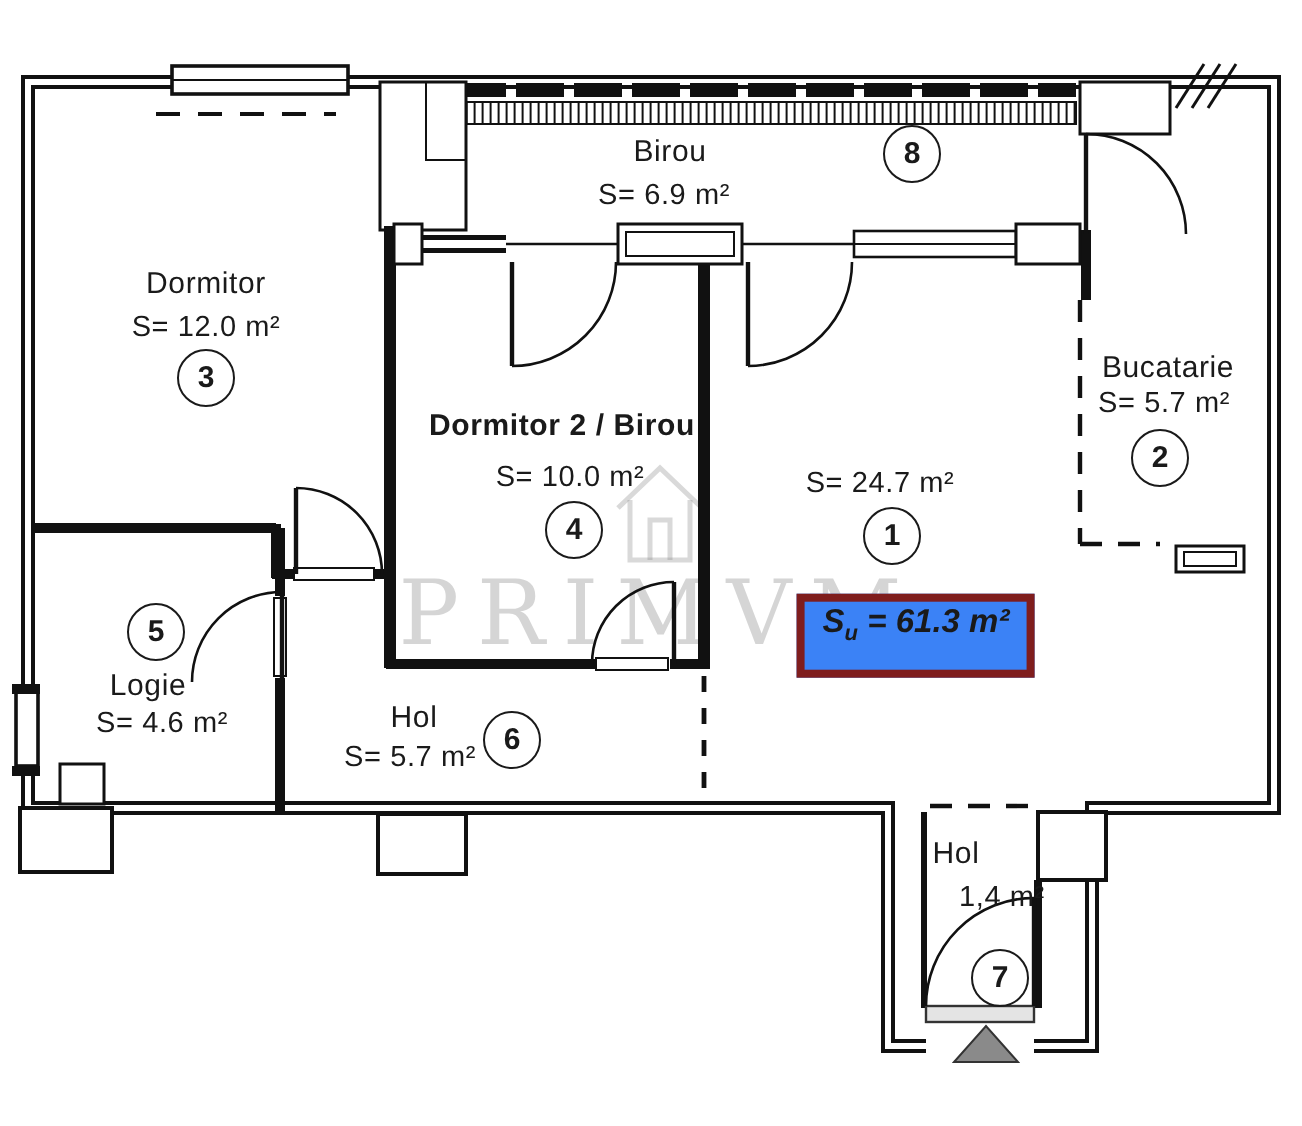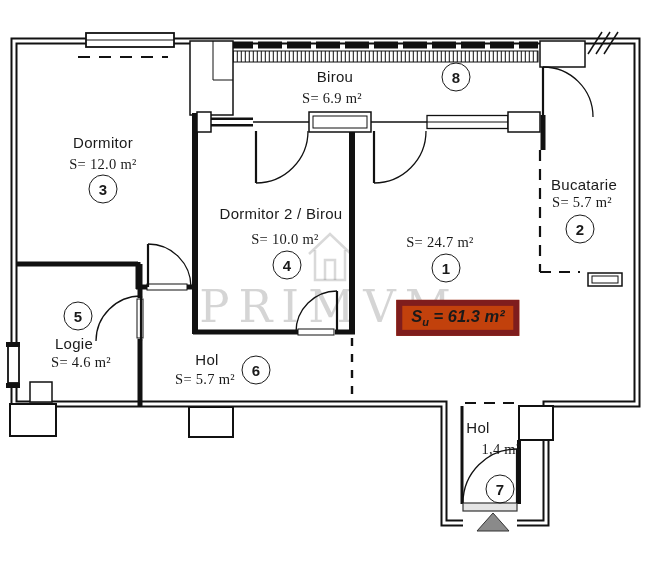--- a/index.html
+++ b/index.html
@@ -9,27 +9,27 @@
   
   .wm{position:absolute;left:157px;top:228px;width:345px;text-align:center;z-index:0;}
   .wm svg{display:block;margin:0 auto;}
   .wm-name{font-family:"DejaVu Serif",serif;font-size:45px;line-height:1.0;
            letter-spacing:9px;color:rgba(115,115,115,0.30);}
   .wm-tag{font-size:9px;letter-spacing:7px;color:rgba(140,140,140,0.45);margin-top:3px;}
   .plan-svg{position:absolute;left:0;top:0;z-index:1;}
   
   .lbl{position:absolute;transform:translate(-50%,-50%);white-space:nowrap;
        z-index:2;font-size:15px;letter-spacing:.3px;}
-  .area{font-size:14.5px;font-family:Liberation Serif, serif;}
-  .bold{font-weight:400;}
+  .area{font-size:14.5px;}
+  .bold{font-weight:700;}
   .num{position:absolute;transform:translate(-50%,-50%);width:27px;height:27px;
        border:1.8px solid #1a1a1a;border-radius:50%;display:flex;align-items:center;
        justify-content:center;font-weight:700;font-size:15px;z-index:2;}
-  .subox{position:absolute;transform:translate(-50%,-50%);border:6px solid #7f1d1d;
-         background:#c2410c;padding:1px 9px 2px 9px;font-weight:700;font-style:italic;
+  .subox{position:absolute;transform:translate(-50%,-50%);border:4px solid #7f1d1d;
+         background:#3b82f6;padding:1px 9px 12px 9px;font-weight:700;font-style:italic;
          font-size:16.5px;z-index:2;white-space:nowrap;}
   .subox sub{font-size:11px;}
 </style>
 </head>
 <body>
 
 <div class="plan">
 
   <div class="wm">
     <svg width="54" height="56" viewBox="0 0 54 56">

